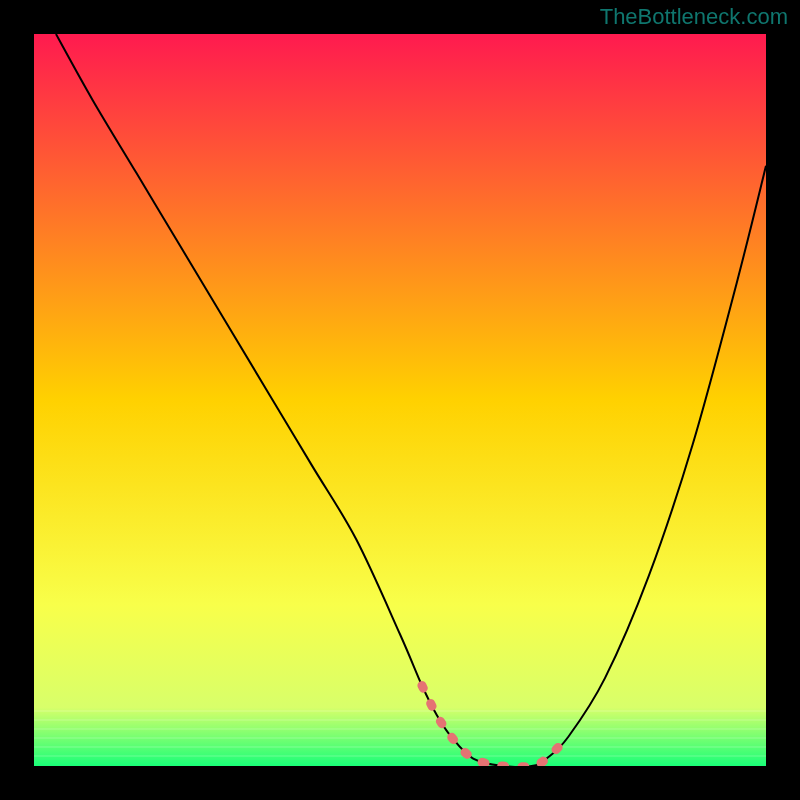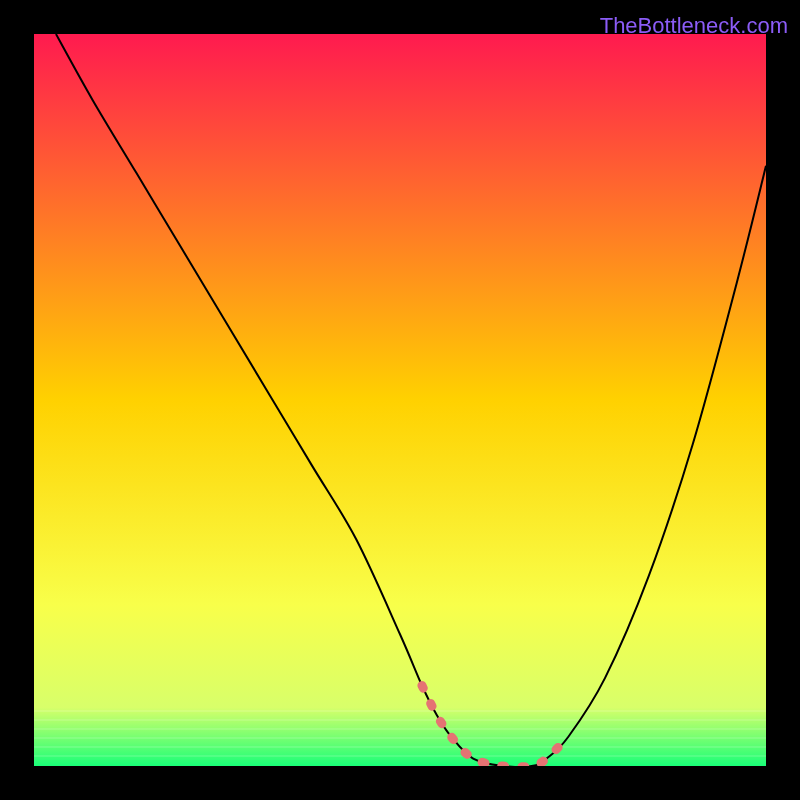--- a/index.html
+++ b/index.html
@@ -3,23 +3,22 @@
 <meta charset="utf-8">
 <style>
   * { margin: 0; padding: 0; box-sizing: border-box; }
   body { width: 800px; height: 800px; background: #000; position: relative; overflow: hidden; }
   .watermark {
     position: absolute;
     top: 4px;
     right: 12px;
     font-family: Arial, sans-serif;
     font-size: 22px;
-    color: #8b5cf6;
+    color: #0f766e;
     z-index: 10;
-    margin-top: 9px;
   }
   .plot-area {
     position: absolute;
     left: 34px;
     top: 34px;
     width: 732px;
     height: 732px;
   }
   .plot-area svg { display: block; }
 </style>

